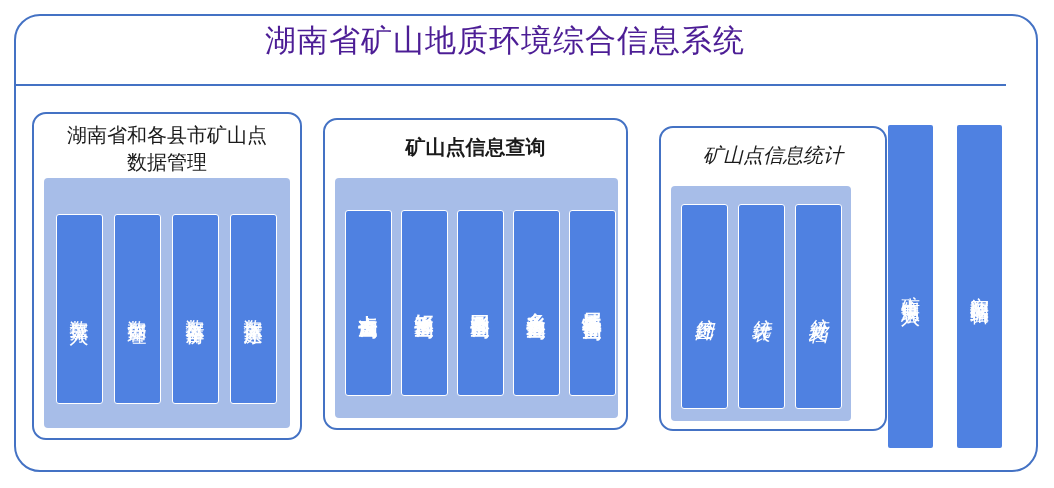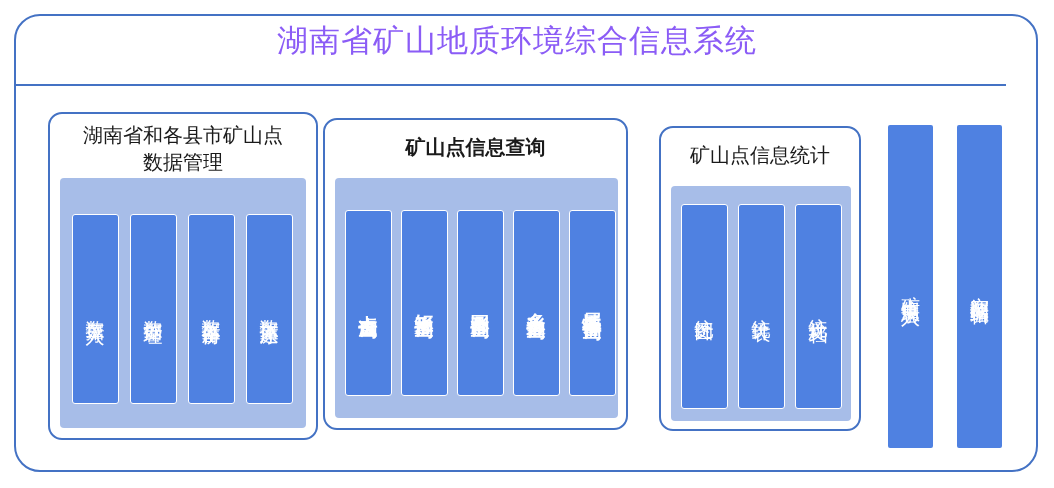--- a/index.html
+++ b/index.html
@@ -27,26 +27,26 @@
     height: 458px;
     border: 2px solid #4472c4;
     border-radius: 26px;
     box-sizing: border-box;
     background: #ffffff;
   }
 
   
   #system-title {
     position: absolute;
-    left: 21px;
+    left: 9px;
     top: 20px;
     width: 992px;
     text-align: center;
     font-size: 31px;
-    color: #8b5cf6;
+    color: #4c1d95;
     letter-spacing: 1px;
     white-space: nowrap;
   }
 
   
   #title-separator {
     position: absolute;
     left: 16px;
     top: 84px;
     width: 990px;
@@ -121,21 +121,21 @@
 </head>
 <body>
 
 <div id="canvas">
 
   <div id="outer-frame"></div>
 
   <div id="system-title">湖南省矿山地质环境综合信息系统</div>
   <div id="title-separator"></div>
 
-  <div class="module" style="left:32px; top:112px; width:270px; height:328px;margin-left:16px;">
+  <div class="module" style="left:32px; top:112px; width:270px; height:328px;">
     <div class="module-title" style="top:8px;">
       <div>湖南省和各县市矿山点</div>
       <div>数据管理</div>
     </div>
     <div class="module-body" style="left:10px; top:64px; width:246px; height:250px;"></div>
 
     <div class="leaf" style="left:22px; top:100px; width:47px; height:190px;">
       <span>数据导入</span>
     </div>
     <div class="leaf" style="left:80px; top:100px; width:47px; height:190px;">
@@ -165,21 +165,21 @@
       <span>圆形查询</span>
     </div>
     <div class="leaf" style="left:188px; top:90px; width:47px; height:186px;">
       <span>多边形查询</span>
     </div>
     <div class="leaf" style="left:244px; top:90px; width:47px; height:186px;">
       <span>属性条件查询</span>
     </div>
   </div>
 
-  <div class="module" style="left:659px; top:126px; width:202px; height:305px;">
+  <div class="module" style="left:659px; top:126px; width:228px; height:305px;font-style:italic;">
     <div class="module-title" style="top:14px;">
       <div>矿山点信息统计</div>
     </div>
     <div class="module-body" style="left:10px; top:58px; width:180px; height:235px;"></div>
 
     <div class="leaf" style="left:20px; top:76px; width:47px; height:205px;">
       <span>统计图</span>
     </div>
     <div class="leaf" style="left:77px; top:76px; width:47px; height:205px;">
       <span>统计表</span>

